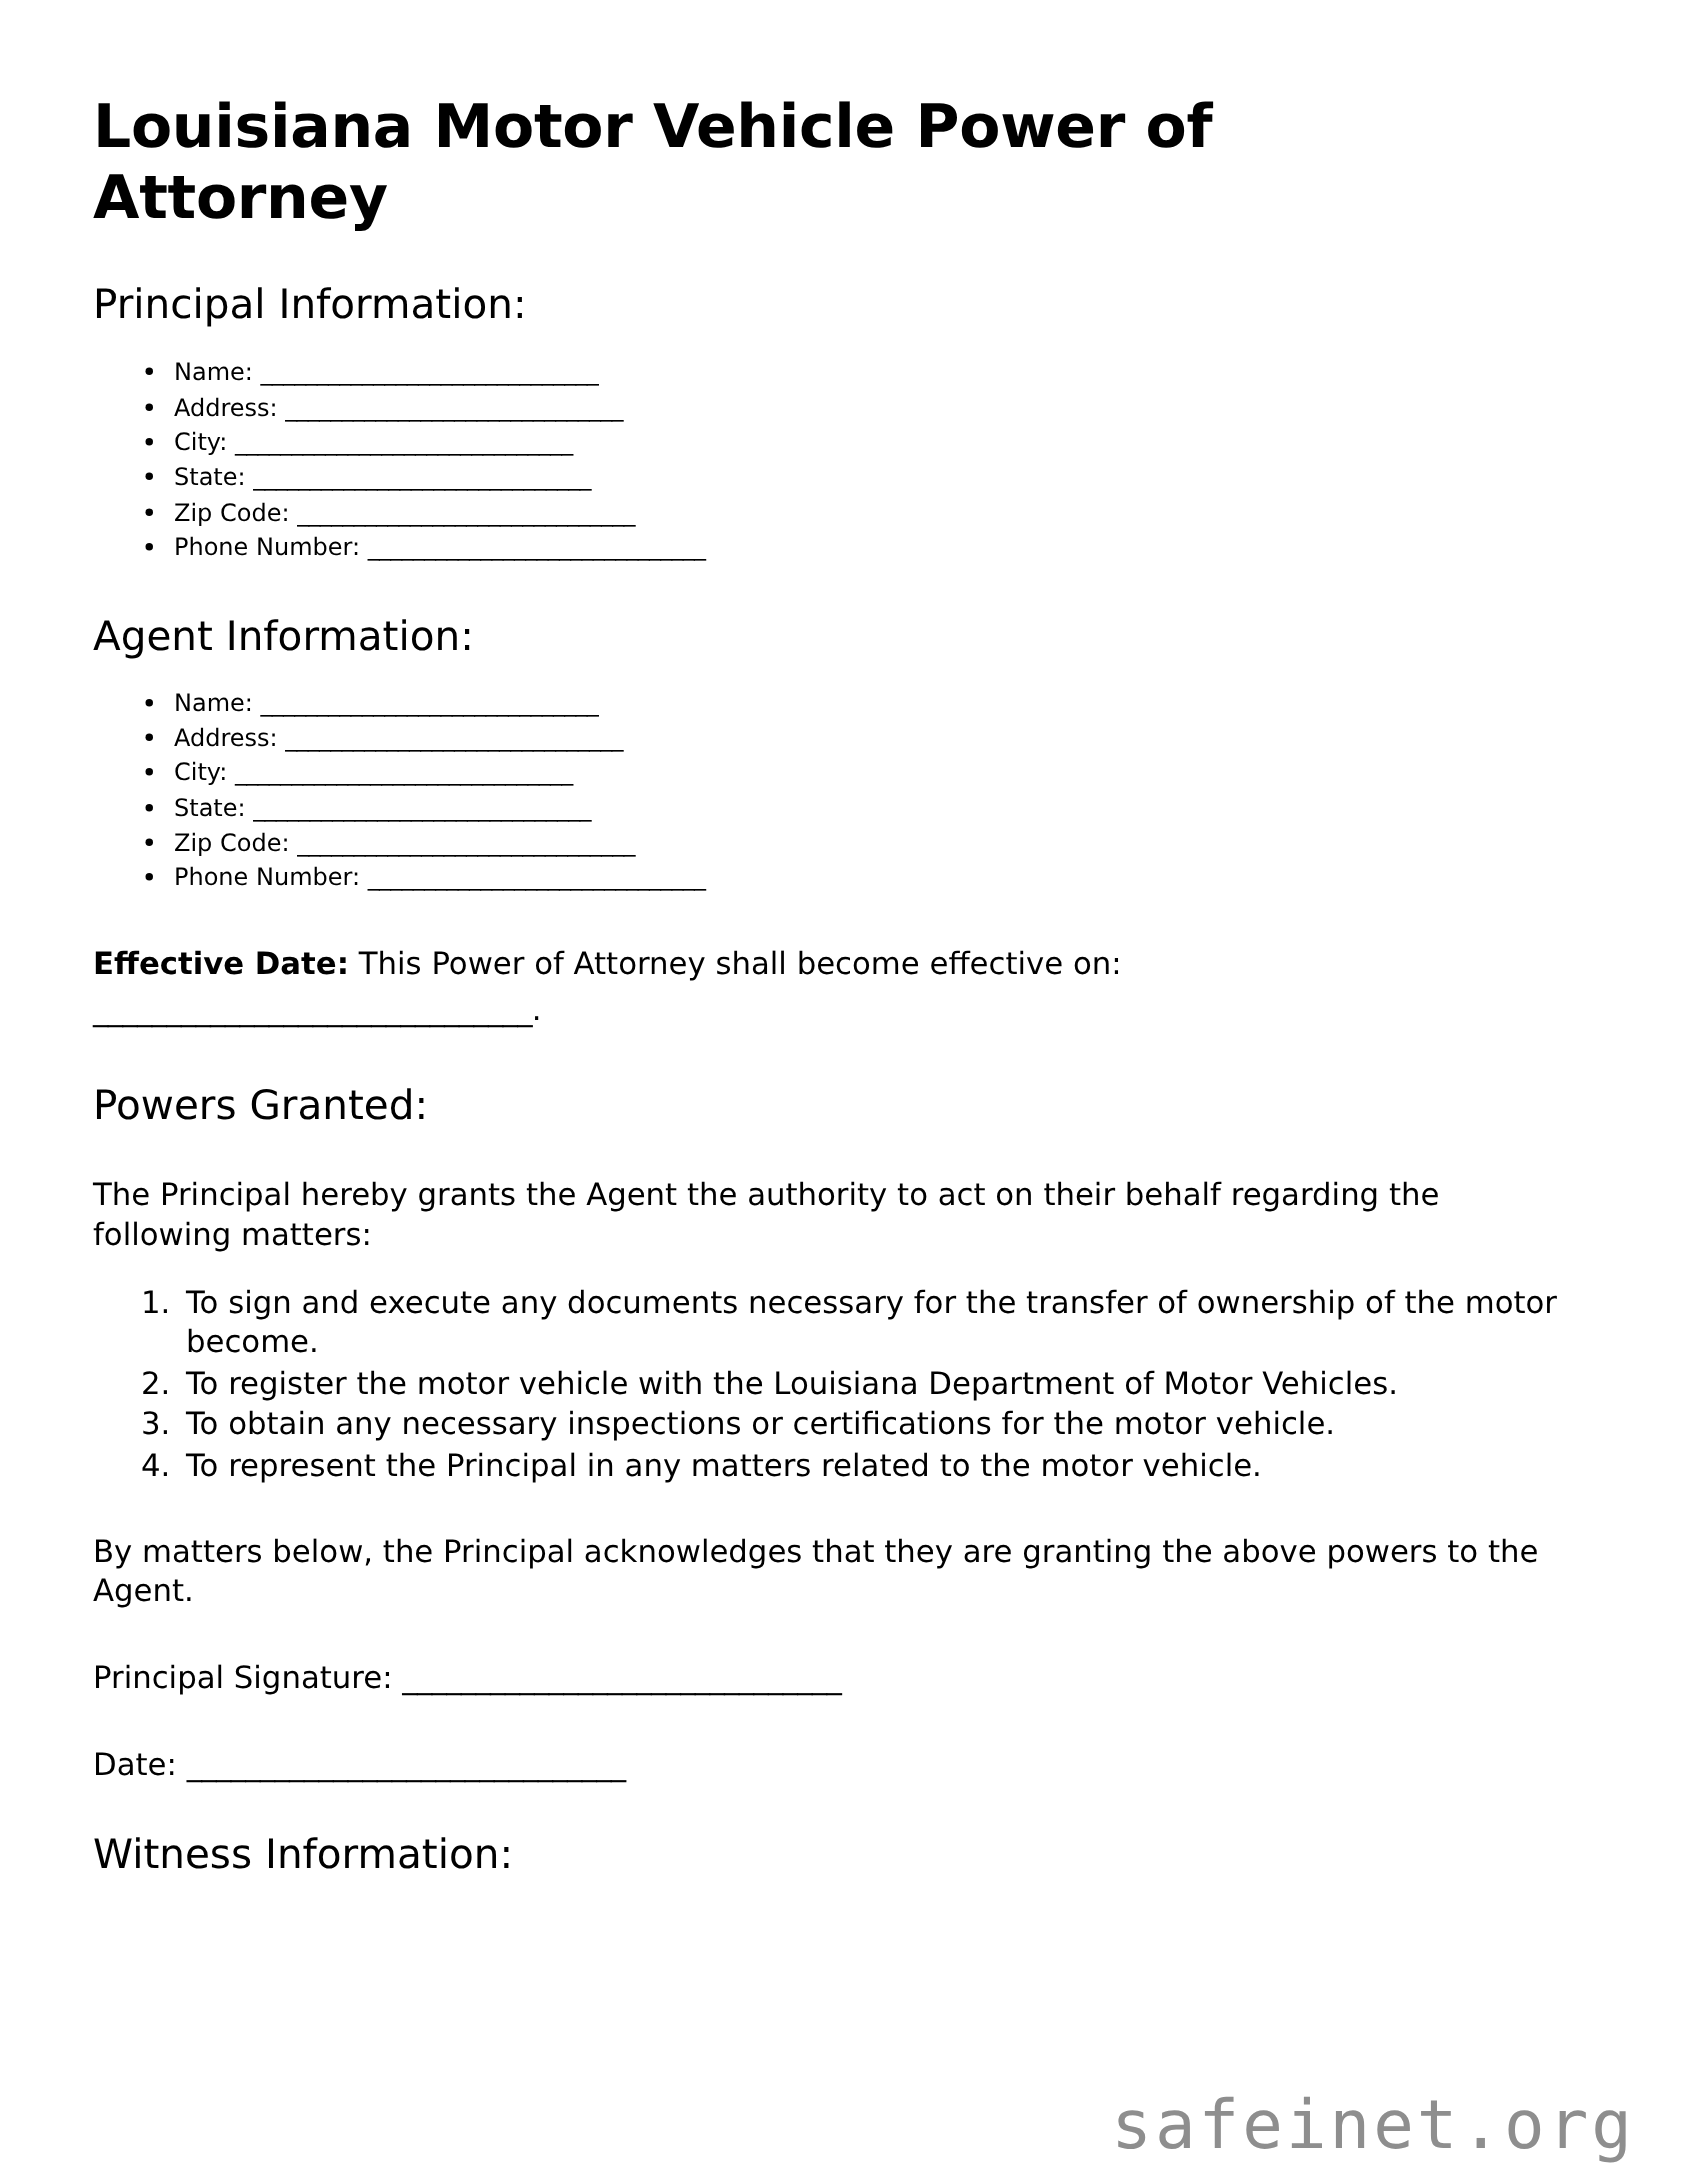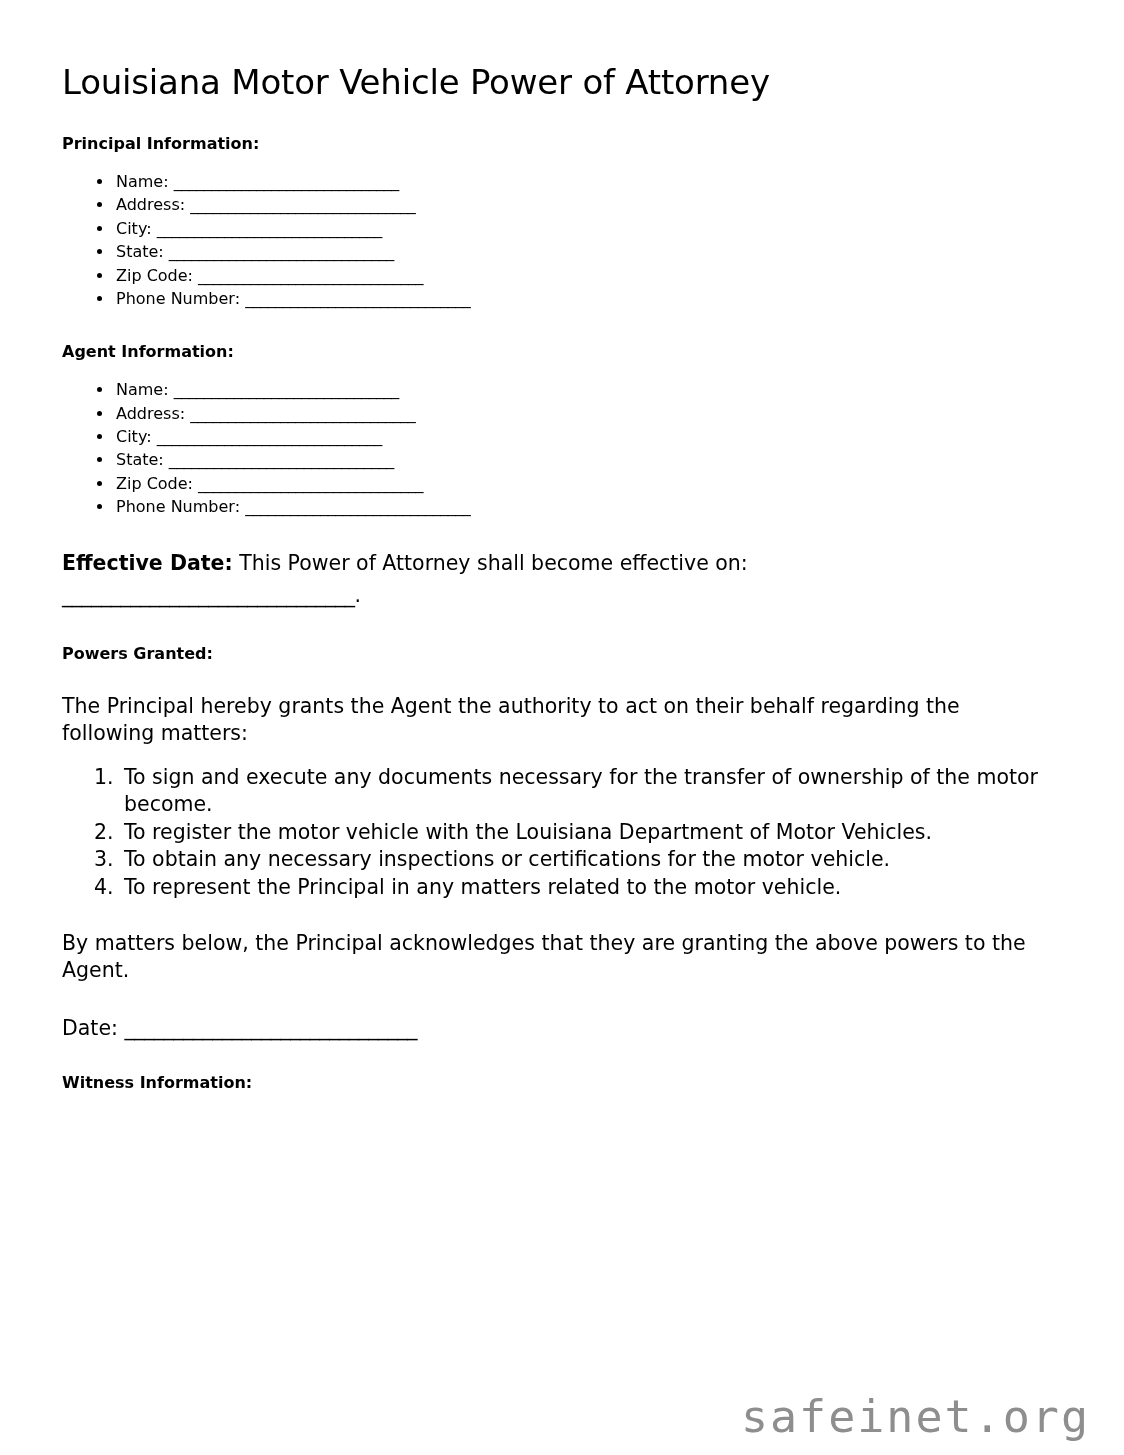--- a/index.html
+++ b/index.html
@@ -15,40 +15,40 @@
     height: 1455px;
     background: #ffffff;
     overflow: hidden;
     box-sizing: border-box;
     padding: 0 62px;
     font-family: "DejaVu Sans", "Liberation Sans", sans-serif;
     color: #000000;
   }
 
   .doc-title {
-    font-size: 34px;
-    font-weight: normal;
+    font-size: 40px;
+    font-weight: bold;
     line-height: 1.18;
     letter-spacing: -0.2px;
     margin: 0;
     padding-top: 62px;
     max-width: 880px;
     color: #000000;
   }
 
   .intro-paragraph {
     font-size: 20.5px;
     line-height: 1.30;
     margin: 40px 0 0 0;
     max-width: 990px;
   }
 
   .section-heading {
-    font-size: 16px;
-    font-weight: bold;
+    font-size: 27px;
+    font-weight: normal;
     margin: 32px 0 0 0;
   }
 
   .field-list {
     list-style: disc;
     margin: 17px 0 0 0;
     padding-left: 52px;
   }
 
   .field-list li {
@@ -191,20 +191,24 @@
   <ol class="powers-list">
     <li>To sign and execute any documents necessary for the transfer of ownership of the motor become.</li>
     <li>To register the motor vehicle with the Louisiana Department of Motor Vehicles.</li>
     <li>To obtain any necessary inspections or certifications for the motor vehicle.</li>
     <li>To represent the Principal in any matters related to the motor vehicle.</li>
   </ol>
 
 
   <p class="body-paragraph">By matters below, the Principal acknowledges that they are granting the above powers to the Agent.</p>
 
+  <p class="sig-line">
+    <span>Principal Signature:</span>
+    <span class="blank-line">______________________________</span>
+  </p>
 
   <p class="sig-line">
     <span>Date:</span>
     <span class="blank-line">______________________________</span>
   </p>
 
   <h2 class="section-heading">Witness Information:</h2>
 
   <div class="watermark">safeinet.org</div>
 

